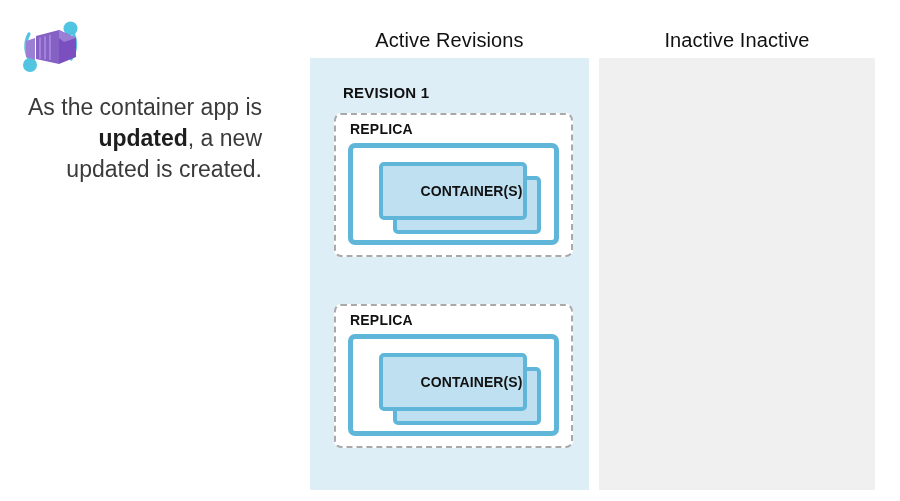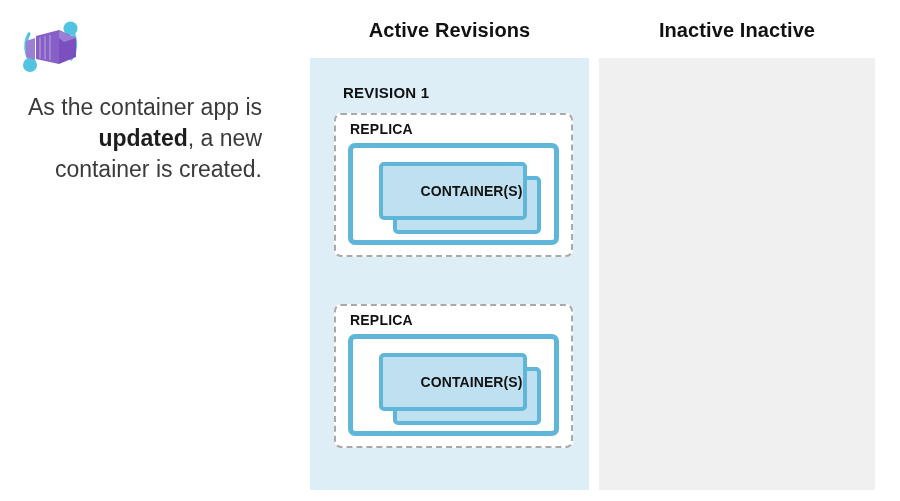--- a/index.html
+++ b/index.html
@@ -36,23 +36,23 @@
     line-height: 31px;
     font-weight: 300;
     color: #3a3a3a;
     font-family: "Liberation Sans", sans-serif;
   }
   #caption b { font-weight: 700; color: #1d1d1d; margin-top: 48px; }
 
   
   .col-heading {
     position: absolute;
-    top: 19px;
+    top: 29px;
     font-size: 20px;
-    font-weight: 700;
+    font-weight: 400;
     color: #111111;
     text-align: center;
     letter-spacing: .1px;
   }
   #heading-active   { left: 310px; width: 279px; }
   #heading-inactive { left: 599px; width: 276px; }
 
   
   .panel {
     position: absolute;
@@ -165,21 +165,21 @@
     <path d="M12 29 L21 26 L21 48 L12 45 Z" fill="#9B7FD4"></path>
 
     <path d="M22 24 L45 18 L45 52 L22 47 Z" fill="#8661C5"></path>
     <path d="M26 25.4 L26 46.6 M31 24.2 L31 47.2 M36 22.9 L36 48" stroke="#A88BDC" stroke-width="1.6" fill="none"></path>
 
     <path d="M45 18 L62 26 L62 45 L45 52 Z" fill="#7B4FC0"></path>
     <path d="M45 18 L62 26 L50 30 L45 26 Z" fill="#9B7FD4"></path>
   </svg>
 </div>
 
-<div id="caption"><span>As the container app is </span><b>updated</b><span>, a new container is created.</span></div>
+<div id="caption"><span>As the container app is </span><b>updated</b><span>, a new updated is created.</span></div>
 
 <div class="col-heading" id="heading-active">Active Revisions</div>
 <div class="col-heading" id="heading-inactive">Inactive Inactive</div>
 
 <div class="panel" id="panel-active">
 
   <div class="revision" id="revision-1">
     <div class="revision-label">REVISION 1</div>
     <div class="replica-box">
       <div class="replica-label">REPLICA</div>

